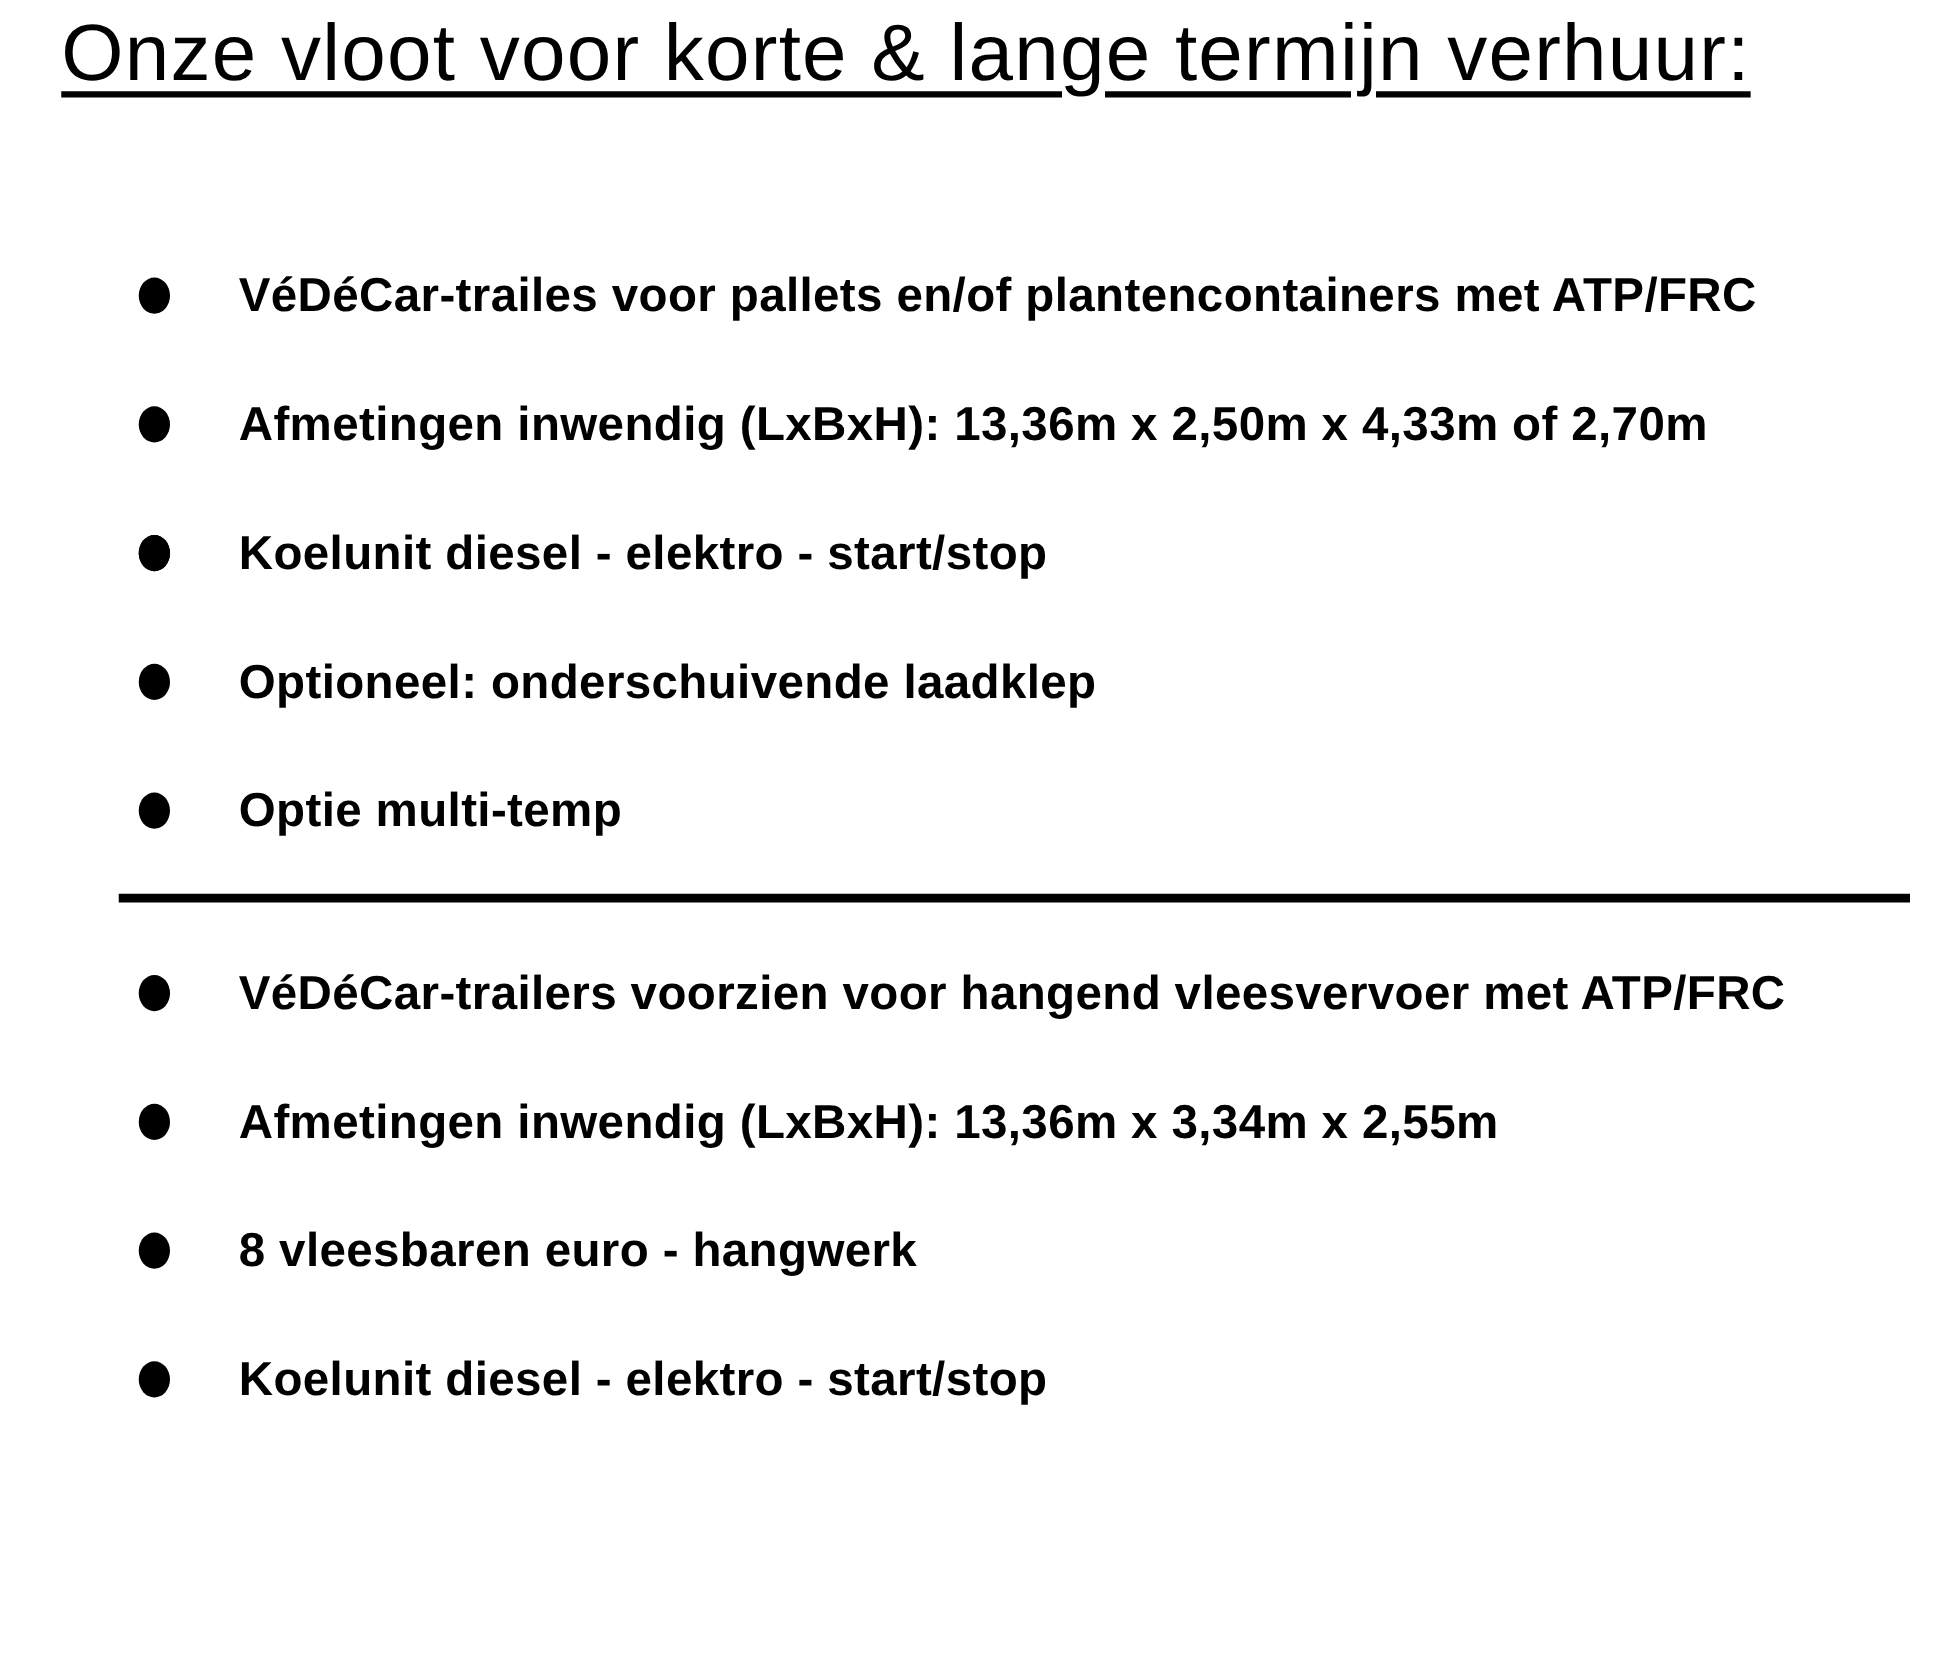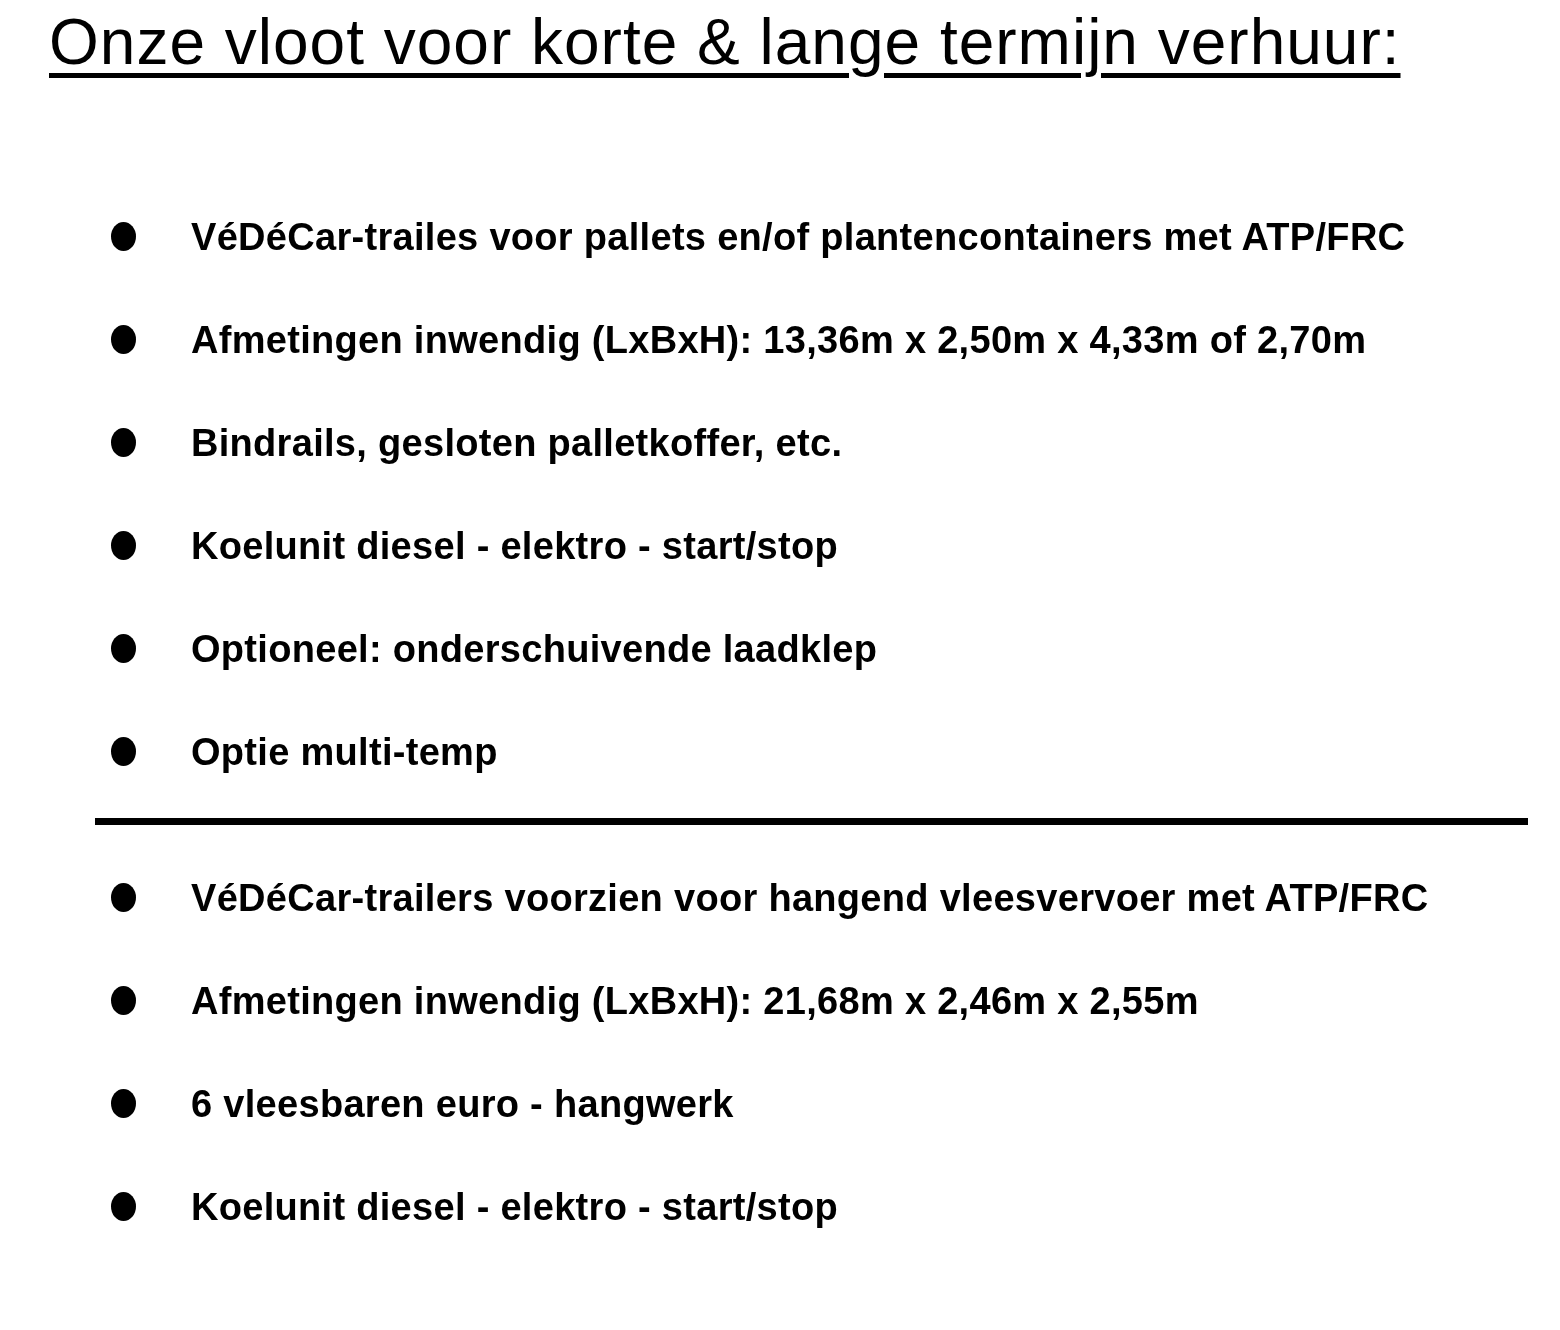--- a/index.html
+++ b/index.html
@@ -64,27 +64,27 @@
 </style>
 </head>
 <body>
 
 <div class="page">
   <h1 class="title">Onze vloot voor korte &amp; lange termijn verhuur:</h1>
 
   <ul class="bullet-list list-1">
       <li><span class="dot"></span><span>VéDéCar-trailes voor pallets en/of plantencontainers met ATP/FRC</span></li>
       <li><span class="dot"></span><span>Afmetingen inwendig (LxBxH): 13,36m x 2,50m x 4,33m of 2,70m</span></li>
-      <li><span class="dot"></span><span>Bindrails, gesloten palletkoffer, etc.</span></li>
+      <li><span class="dot"></span></li>
       <li><span class="dot"></span><span>Koelunit diesel - elektro - start/stop</span></li>
       <li><span class="dot"></span><span>Optioneel: onderschuivende laadklep</span></li>
       <li><span class="dot"></span><span>Optie multi-temp</span></li>
     </ul>
 
   <hr class="divider">
 
   <ul class="bullet-list list-2">
       <li><span class="dot"></span><span>VéDéCar-trailers voorzien voor hangend vleesvervoer met ATP/FRC</span></li>
-      <li><span class="dot"></span><span>Afmetingen inwendig (LxBxH): 21,68m x 2,46m x 2,55m</span></li>
-      <li><span class="dot"></span><span>6 vleesbaren euro - hangwerk</span></li>
+      <li><span class="dot"></span><span>Afmetingen inwendig (LxBxH): 13,36m x 3,34m x 2,55m</span></li>
+      <li><span class="dot"></span><span>8 vleesbaren euro - hangwerk</span></li>
       <li><span class="dot"></span><span>Koelunit diesel - elektro - start/stop</span></li>
     </ul>
 </div>
 
 </body></html>

